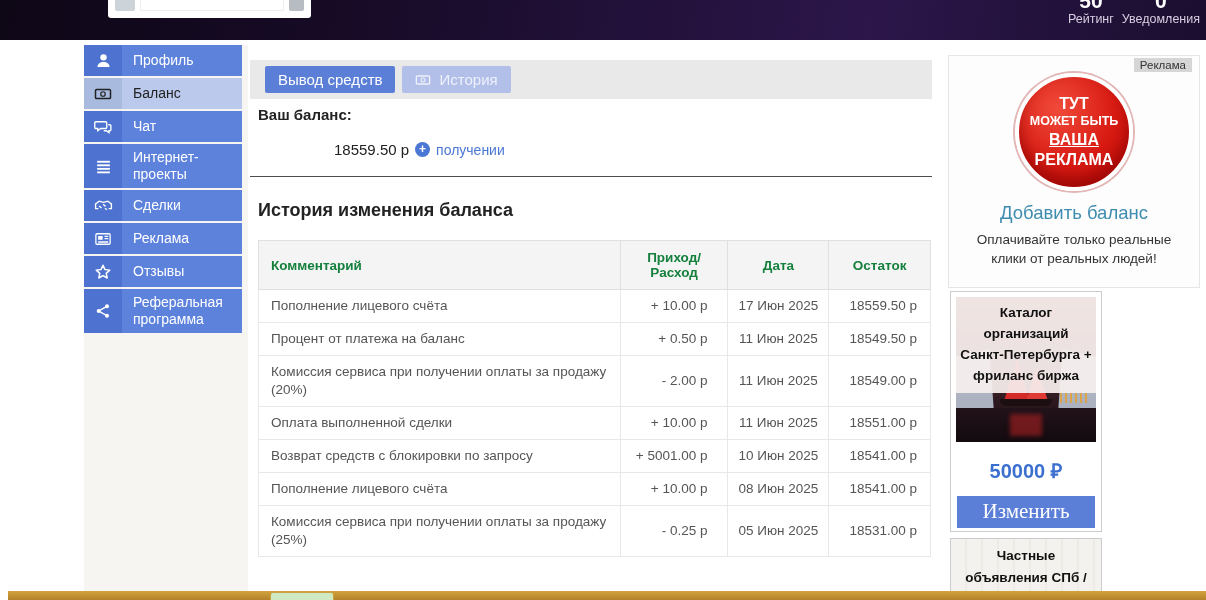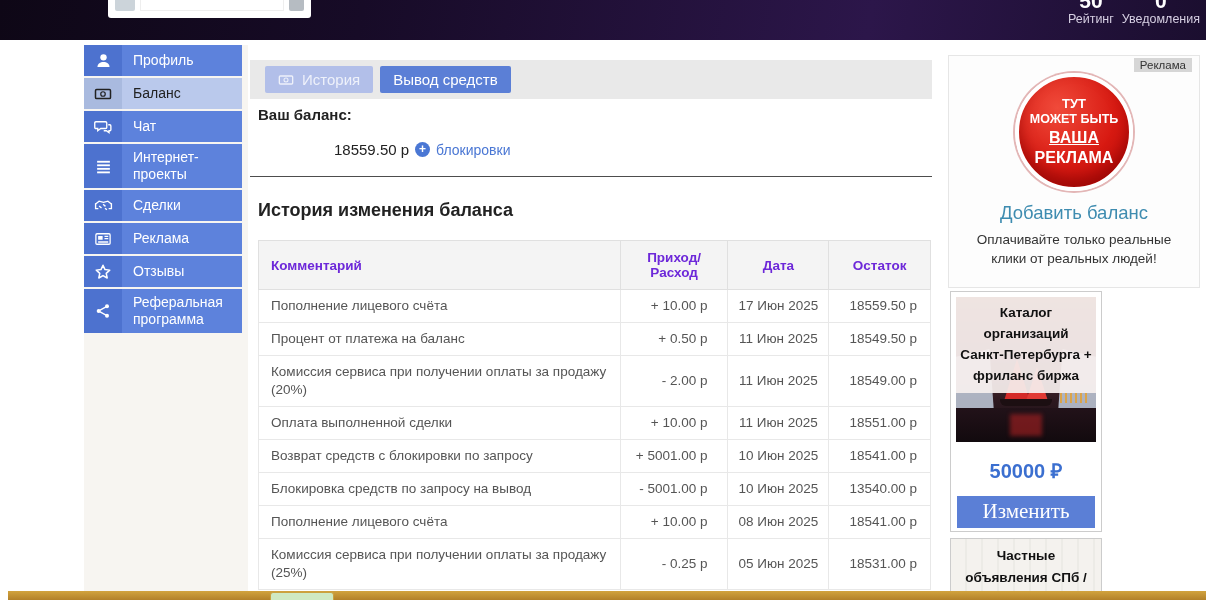--- a/index.html
+++ b/index.html
@@ -44,39 +44,39 @@
   .tab { height:27px; padding:0 13px; font-size:15px; display:flex; align-items:center; gap:8px; border-radius:2px; cursor:pointer; }
   .tab-history { background:#b2bfe9; color:#eef1fa; }
   .tab-withdraw { background:#5b7fd6; color:#fff; }
   .balance-label { position:absolute; left:258px; top:106px; font-size:15px; font-weight:bold; color:#222; }
   .balance-row { position:absolute; left:334px; top:141px; display:flex; align-items:center; gap:6px; font-size:15px; color:#222; }
   .plus-icon { width:15px; height:15px; border-radius:50%; background:#4a77d4; color:#fff; font-size:12px; font-weight:bold; line-height:15px; text-align:center; display:inline-block; }
   .topup-link { color:#4a77d4; font-size:14px; text-decoration:none; cursor:pointer; }
   .divider { position:absolute; left:250px; top:176px; width:682px; border-top:1px solid #4d4d4d; }
   .history-title { position:absolute; left:258px; top:200px; font-size:18px; font-weight:bold; color:#222; }
   table.hist { position:absolute; left:258px; top:240px; width:673px; border-collapse:collapse; font-size:13.5px; color:#555; background:#fff; }
-  table.hist th { background:#f4f4f4; border:1px solid #e0e0e0; font-weight:bold; color:#6d28d9; padding:9px 10px; }
+  table.hist th { background:#f4f4f4; border:1px solid #e0e0e0; font-weight:bold; color:#15803d; padding:9px 10px; }
   table.hist td { border:1px solid #e8e8e8; padding:7px 10px; line-height:18px; }
   table.hist th:first-child, table.hist td:first-child { text-align:left; padding-left:12px; }
   table.hist th:nth-child(2) { text-align:center; }
   table.hist td:nth-child(2) { text-align:right; padding-right:20px; white-space:nowrap; }
   table.hist th:nth-child(3), table.hist td:nth-child(3) { text-align:center; white-space:nowrap; }
   table.hist th:nth-child(4) { text-align:center; }
   table.hist td:nth-child(4) { text-align:right; padding-right:13px; white-space:nowrap; }
   
   .widget1 { position:absolute; left:948px; top:55px; width:252px; height:233px; background:#fdfdfd; border:1px solid #e6e6e6; }
   .ad-tag { position:absolute; right:7px; top:2px; background:#d6d6d6; color:#333; font-size:11.5px; padding:1px 6px; }
   .red-circle {
     width:118px; height:118px; border-radius:50%; margin:17px auto 0;
     background: radial-gradient(circle at 35% 28%, #f04a3a 0%, #d81a12 55%, #b80606 100%);
     border:4px solid #fff; box-shadow:0 0 0 2px #e3b6b6, inset 0 -10px 14px rgba(120,0,0,.5);
     display:flex; flex-direction:column; align-items:center; justify-content:center;
     color:#fff; font-weight:bold; text-align:center; line-height:1.25;
   }
-  .rc-l1 { font-size:13px; } .rc-l2 { font-size:12.5px; }
+  .rc-l1 { font-size:16px; } .rc-l2 { font-size:12.5px; }
   .rc-l3 { font-size:16px; text-decoration:underline; } .rc-l4 { font-size:16px; }
   .add-link { display:block; text-align:center; margin-top:11px; color:#3e8cb0; font-size:18.5px; text-decoration:none; cursor:pointer; }
   .promo { width:210px; margin:7px auto 0; text-align:center; font-size:13.5px; color:#333; line-height:1.4; }
   .widget2 { position:absolute; left:950px; top:291px; width:152px; height:241px; background:#fff; border:1px solid #ccc; padding:5px; }
   .ad-image { position:relative; width:140px; height:145px; overflow:hidden; }
   .ad-photo { position:absolute; left:0; top:0; width:140px; height:145px;
     background:linear-gradient(#8a5742 0%, #5e3136 45%, #2c181f 72%, #1a1014 100%); }
   .bridge-l { position:absolute; left:0; top:52px; width:38px; height:64px; background:#c3cedd; clip-path:polygon(0 12%, 88% 0, 100% 100%, 0 100%); opacity:.85; }
   .bridge-r { position:absolute; right:0; top:52px; width:38px; height:64px; background:#c3cedd; clip-path:polygon(12% 0, 100% 12%, 100% 100%, 0 100%); opacity:.85; }
   .sail1 { position:absolute; left:48px; top:62px; width:26px; height:42px; background:#d42a28; clip-path:polygon(50% 0, 100% 100%, 0 100%); }
@@ -198,39 +198,39 @@
           <circle cx="18" cy="5" r="3"></circle>
           <circle cx="18" cy="19" r="3"></circle>
           <path d="M7 11l9.5-5.3M7 13l9.5 5.3" stroke="currentColor" stroke-width="2" fill="none"></path>
         </svg>
     </span>
     <span class="side-label">Реферальная программа</span>
   </div>
 </nav>
 
 <div class="tabstrip">
+  <div class="tab tab-withdraw">
+    <span>Вывод средств</span>
+  </div>
   <div class="tab tab-history">
     <span>
       <svg width="16" height="16" viewBox="0 0 24 24" fill="none" stroke="currentColor" stroke-width="2">
           <rect x="2" y="6" width="20" height="12" rx="1.5"></rect>
           <circle cx="12" cy="12" r="3" stroke-width="1.6"></circle>
         </svg>
     </span>
     <span>История</span>
   </div>
-  <div class="tab tab-withdraw">
-    <span>Вывод средств</span>
-  </div>
 </div>
 
 <div class="balance-label">Ваш баланс:</div>
 <div class="balance-row">
   <span>18559.50 р</span>
   <span class="plus-icon">+</span>
-  <a class="topup-link">блокировки</a>
+  <a class="topup-link">получении</a>
 </div>
 
 <div class="divider"></div>
 <div class="history-title">История изменения баланса</div>
 
 <table class="hist">
   <colgroup>
       <col style="width:370px">
       <col style="width:108px">
       <col style="width:93px">
@@ -267,26 +267,20 @@
       <td>Оплата выполненной сделки</td>
       <td>+ 10.00 р</td>
       <td>11 Июн 2025</td>
       <td>18551.00 р</td>
     </tr>
     <tr>
       <td>Возврат средств с блокировки по запросу</td>
       <td>+ 5001.00 р</td>
       <td>10 Июн 2025</td>
       <td>18541.00 р</td>
-    </tr>
-    <tr>
-      <td>Блокировка средств по запросу на вывод</td>
-      <td>- 5001.00 р</td>
-      <td>10 Июн 2025</td>
-      <td>13540.00 р</td>
     </tr>
     <tr>
       <td>Пополнение лицевого счёта</td>
       <td>+ 10.00 р</td>
       <td>08 Июн 2025</td>
       <td>18541.00 р</td>
     </tr>
     <tr>
       <td>Комиссия сервиса при получении оплаты за продажу (25%)</td>
       <td>- 0.25 р</td>

